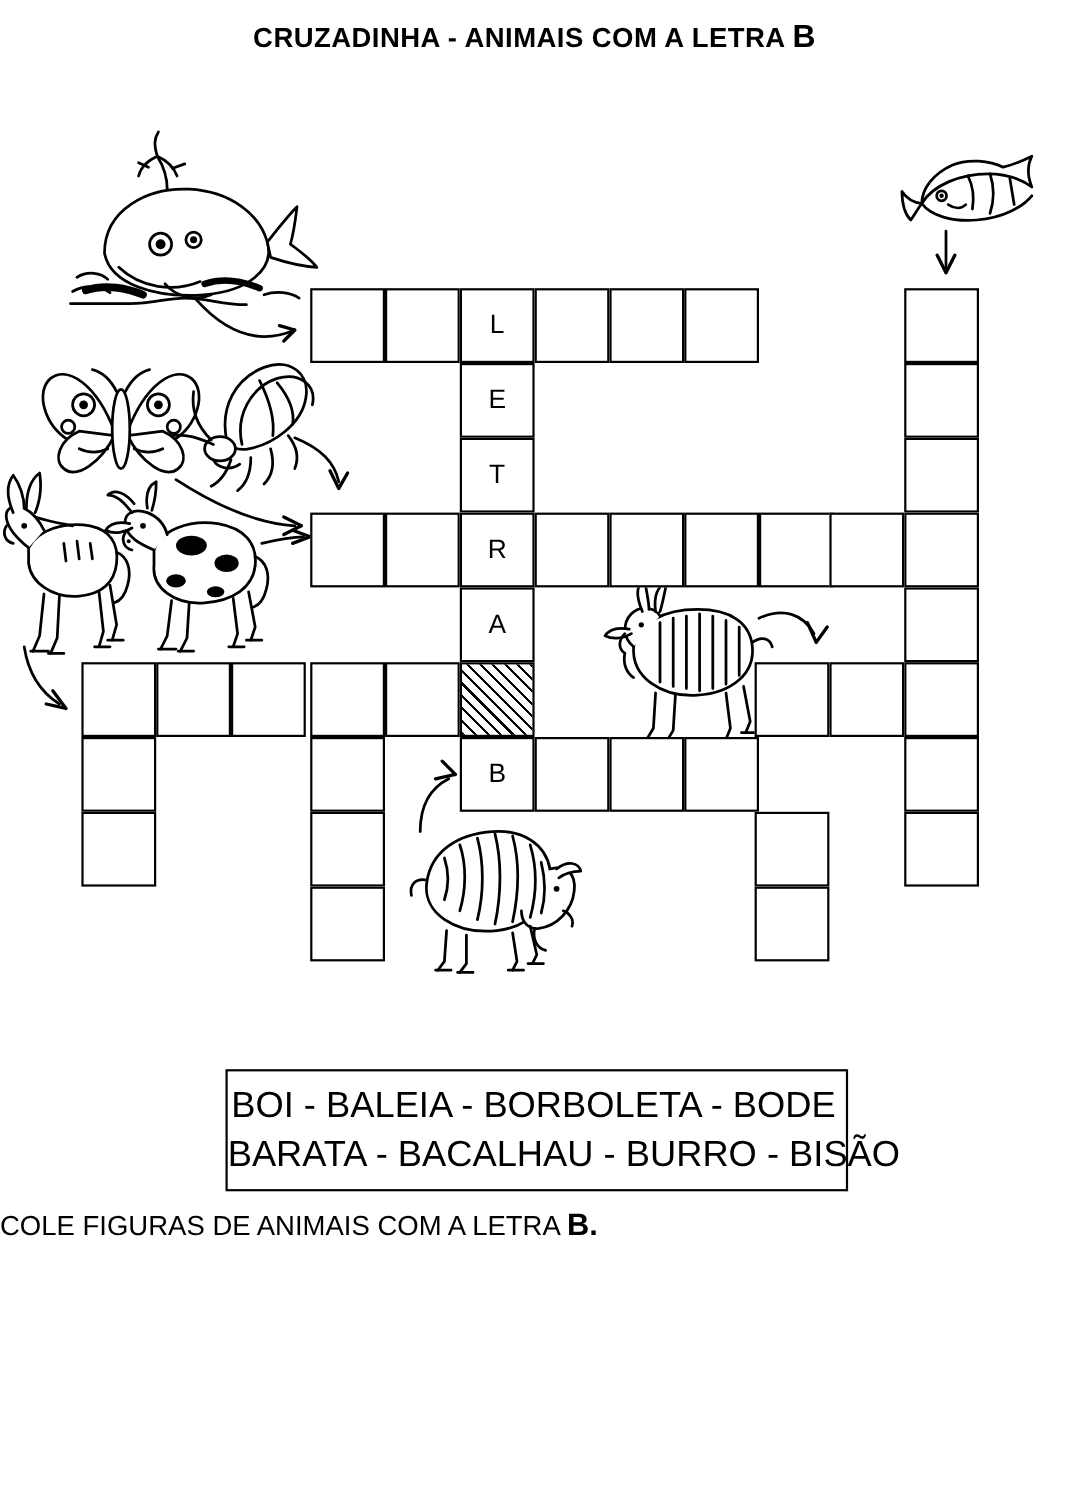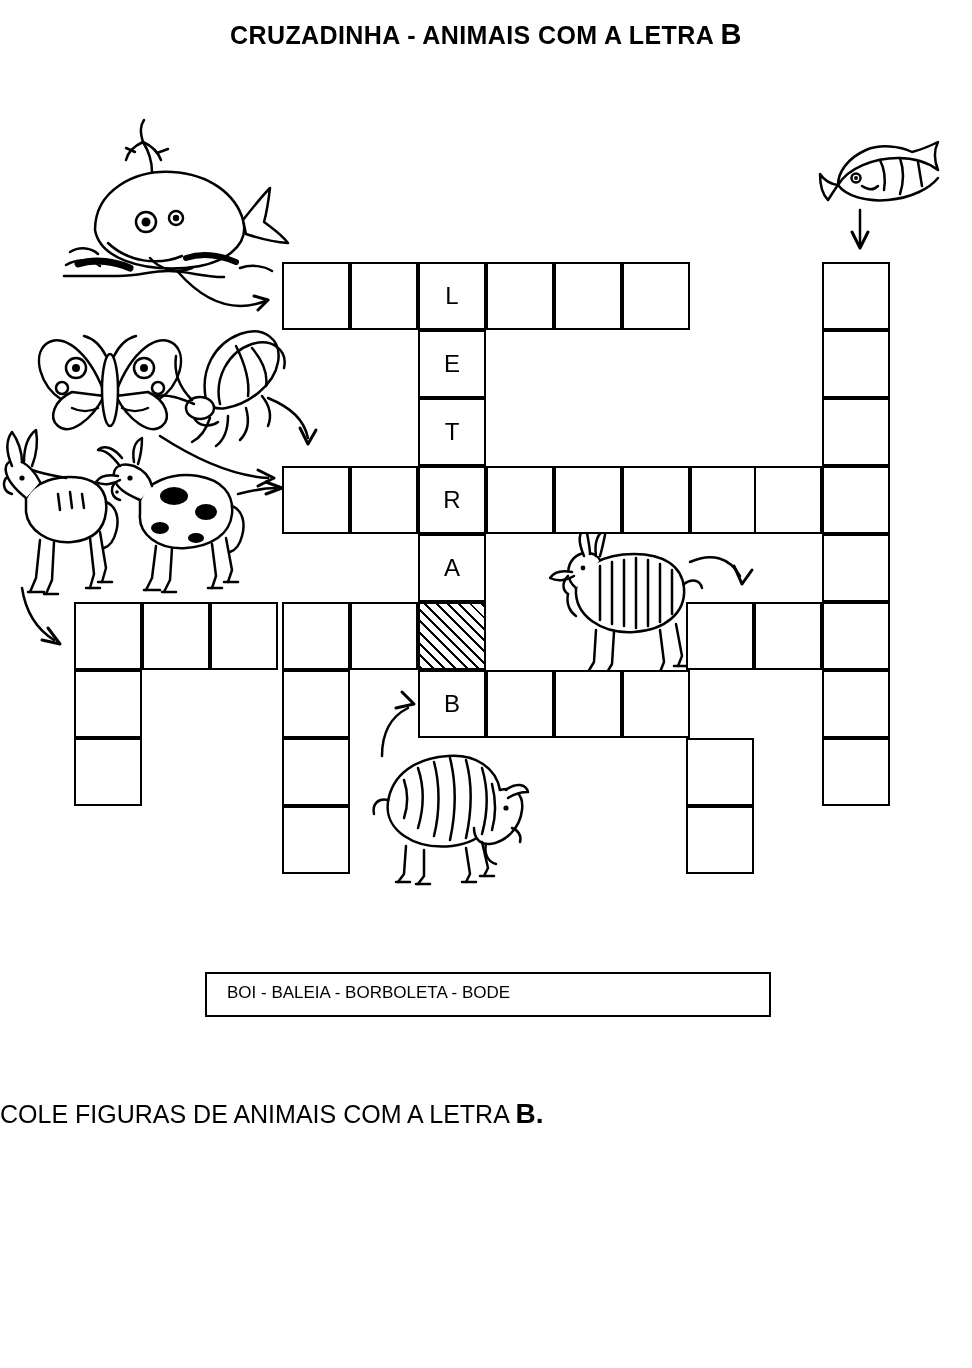--- a/index.html
+++ b/index.html
@@ -73,23 +73,23 @@
   }
 
   
   #word-bank {
     position: absolute;
     left: 205px;
     top: 972px;
     width: 566px;
     box-sizing: border-box;
     border: 2.5px solid #000;
-    padding: 8px 6px 10px 20px;
-    text-align: left;
-    font-size: 17px;
+    padding: 8px 6px 10px 0;
+    text-align: center;
+    font-size: 33px;
     line-height: 1.35;
   }
   #word-bank .bank-line {
     display: block;
     white-space: nowrap;
   }
 
   #instruction {
     position: absolute;
     left: 0;
@@ -416,17 +416,18 @@
       <div class="cell" style="left: 418px; top: 262px; width: 68px; height: 68px;">L</div>
       <div class="cell" style="left: 418px; top: 330px; width: 68px; height: 68px;">E</div>
       <div class="cell" style="left: 418px; top: 398px; width: 68px; height: 68px;">T</div>
       <div class="cell" style="left: 418px; top: 466px; width: 68px; height: 68px;">R</div>
       <div class="cell" style="left: 418px; top: 534px; width: 68px; height: 68px;">A</div>
       <div class="cell" style="left: 418px; top: 670px; width: 68px; height: 68px;">B</div>
     </div>
 
   <div id="word-bank">
     <span class="bank-line">BOI - BALEIA - BORBOLETA - BODE</span>
+    <span class="bank-line">BARATA - BACALHAU - BURRO - BISÃO</span>
   </div>
 
   <div id="instruction"><span>COLE FIGURAS DE ANIMAIS COM A LETRA </span><span class="big-b">B.</span></div>
 
 </div>
 
 </body></html>

